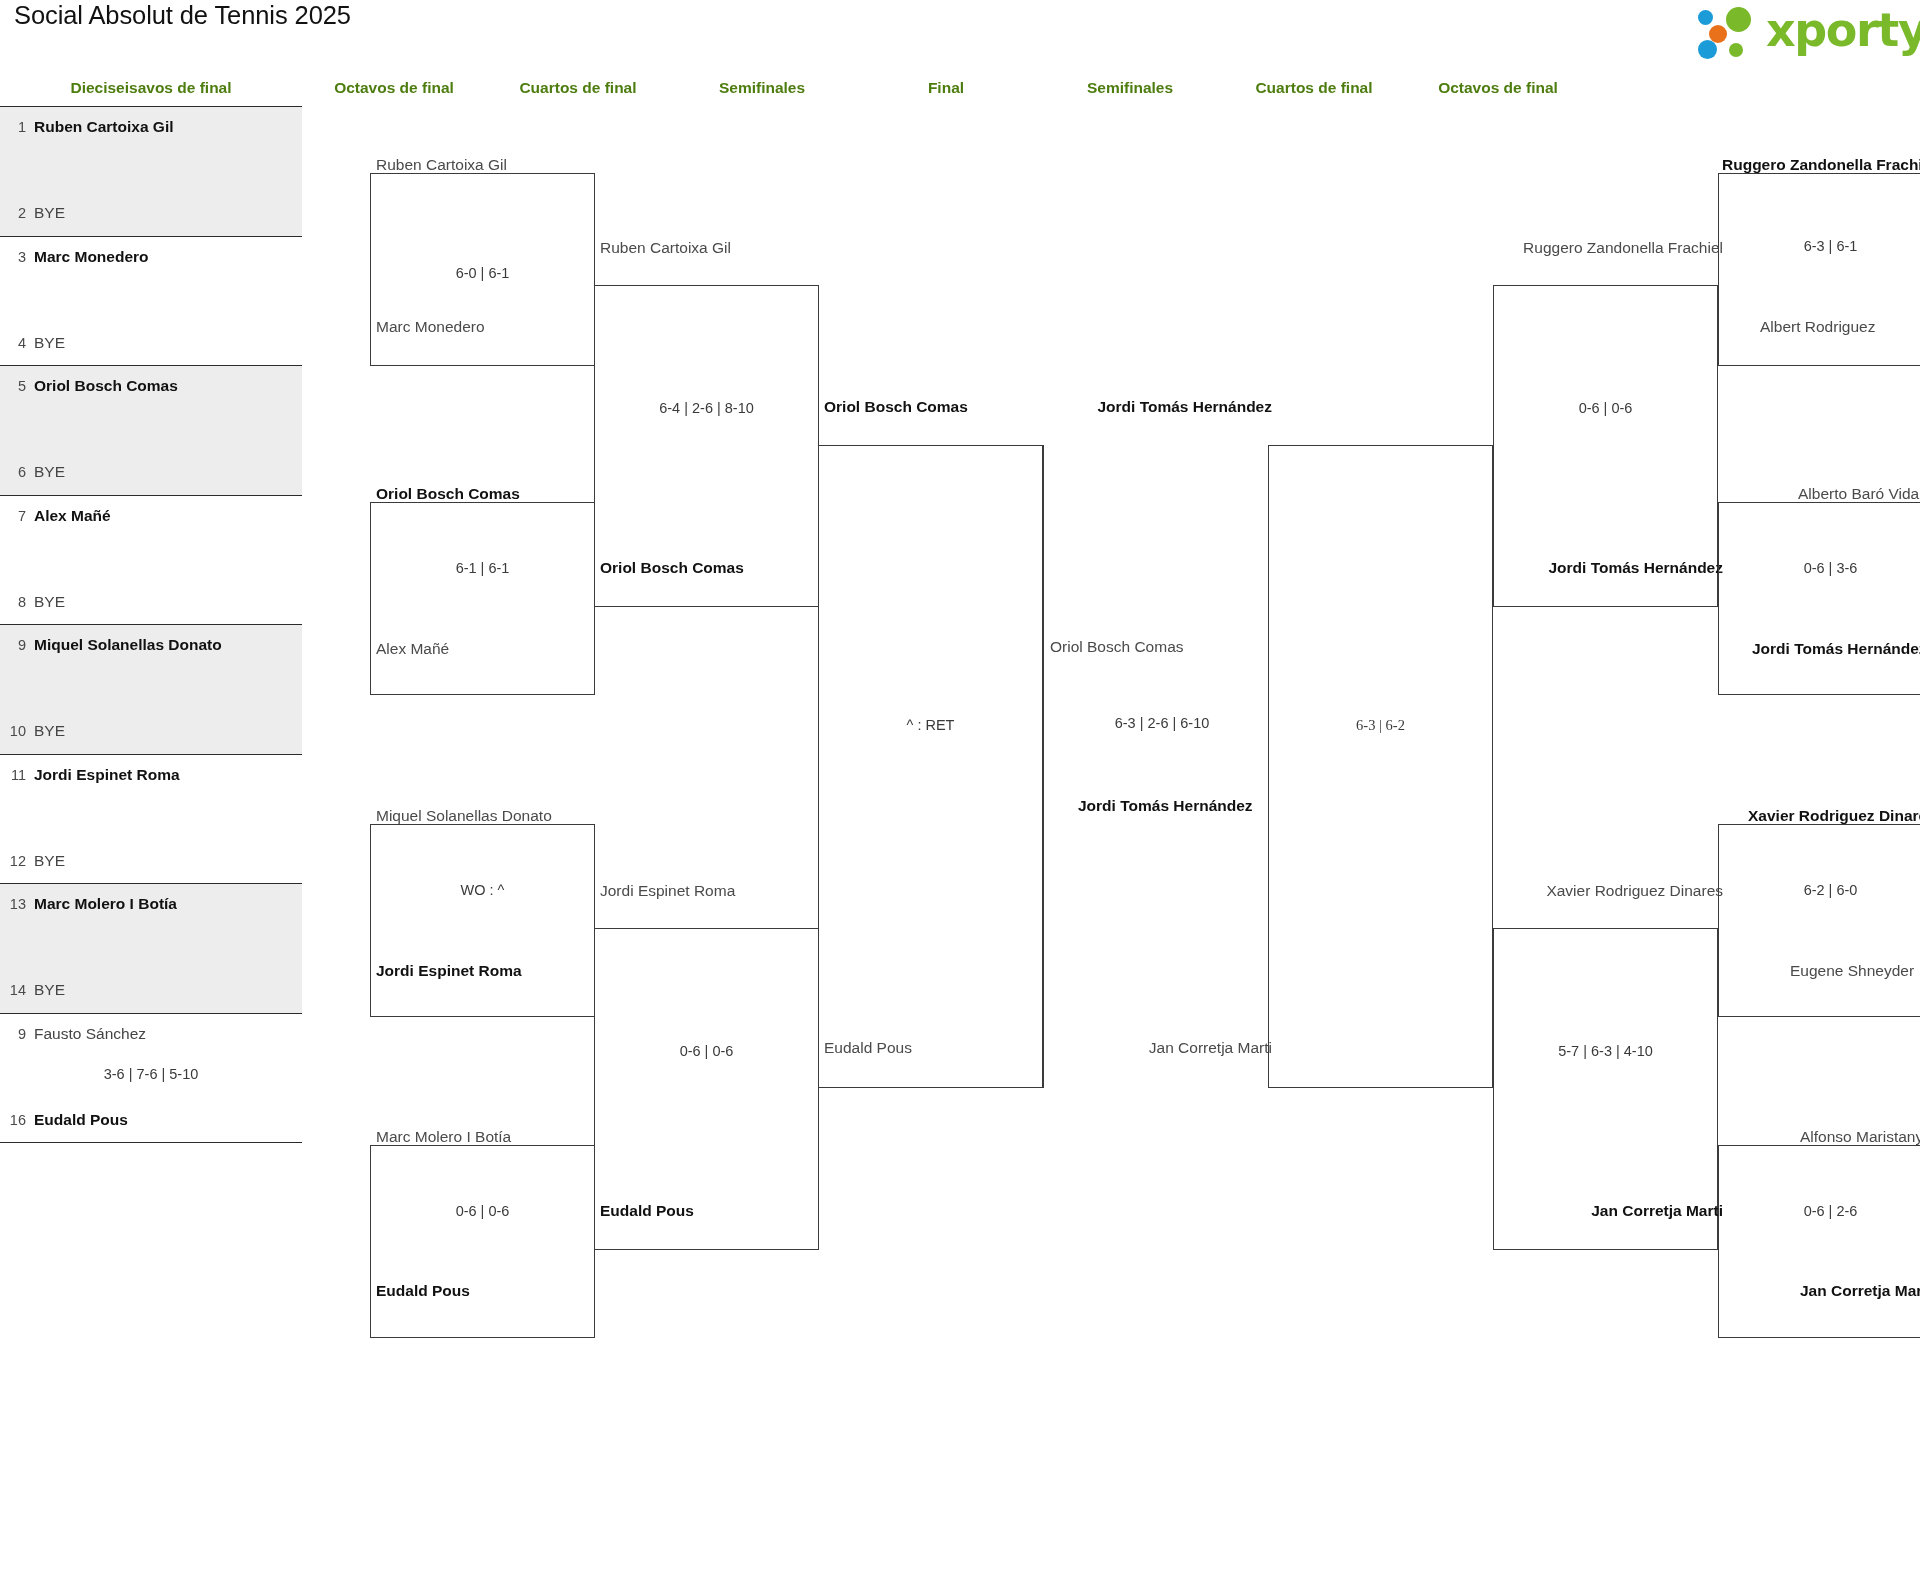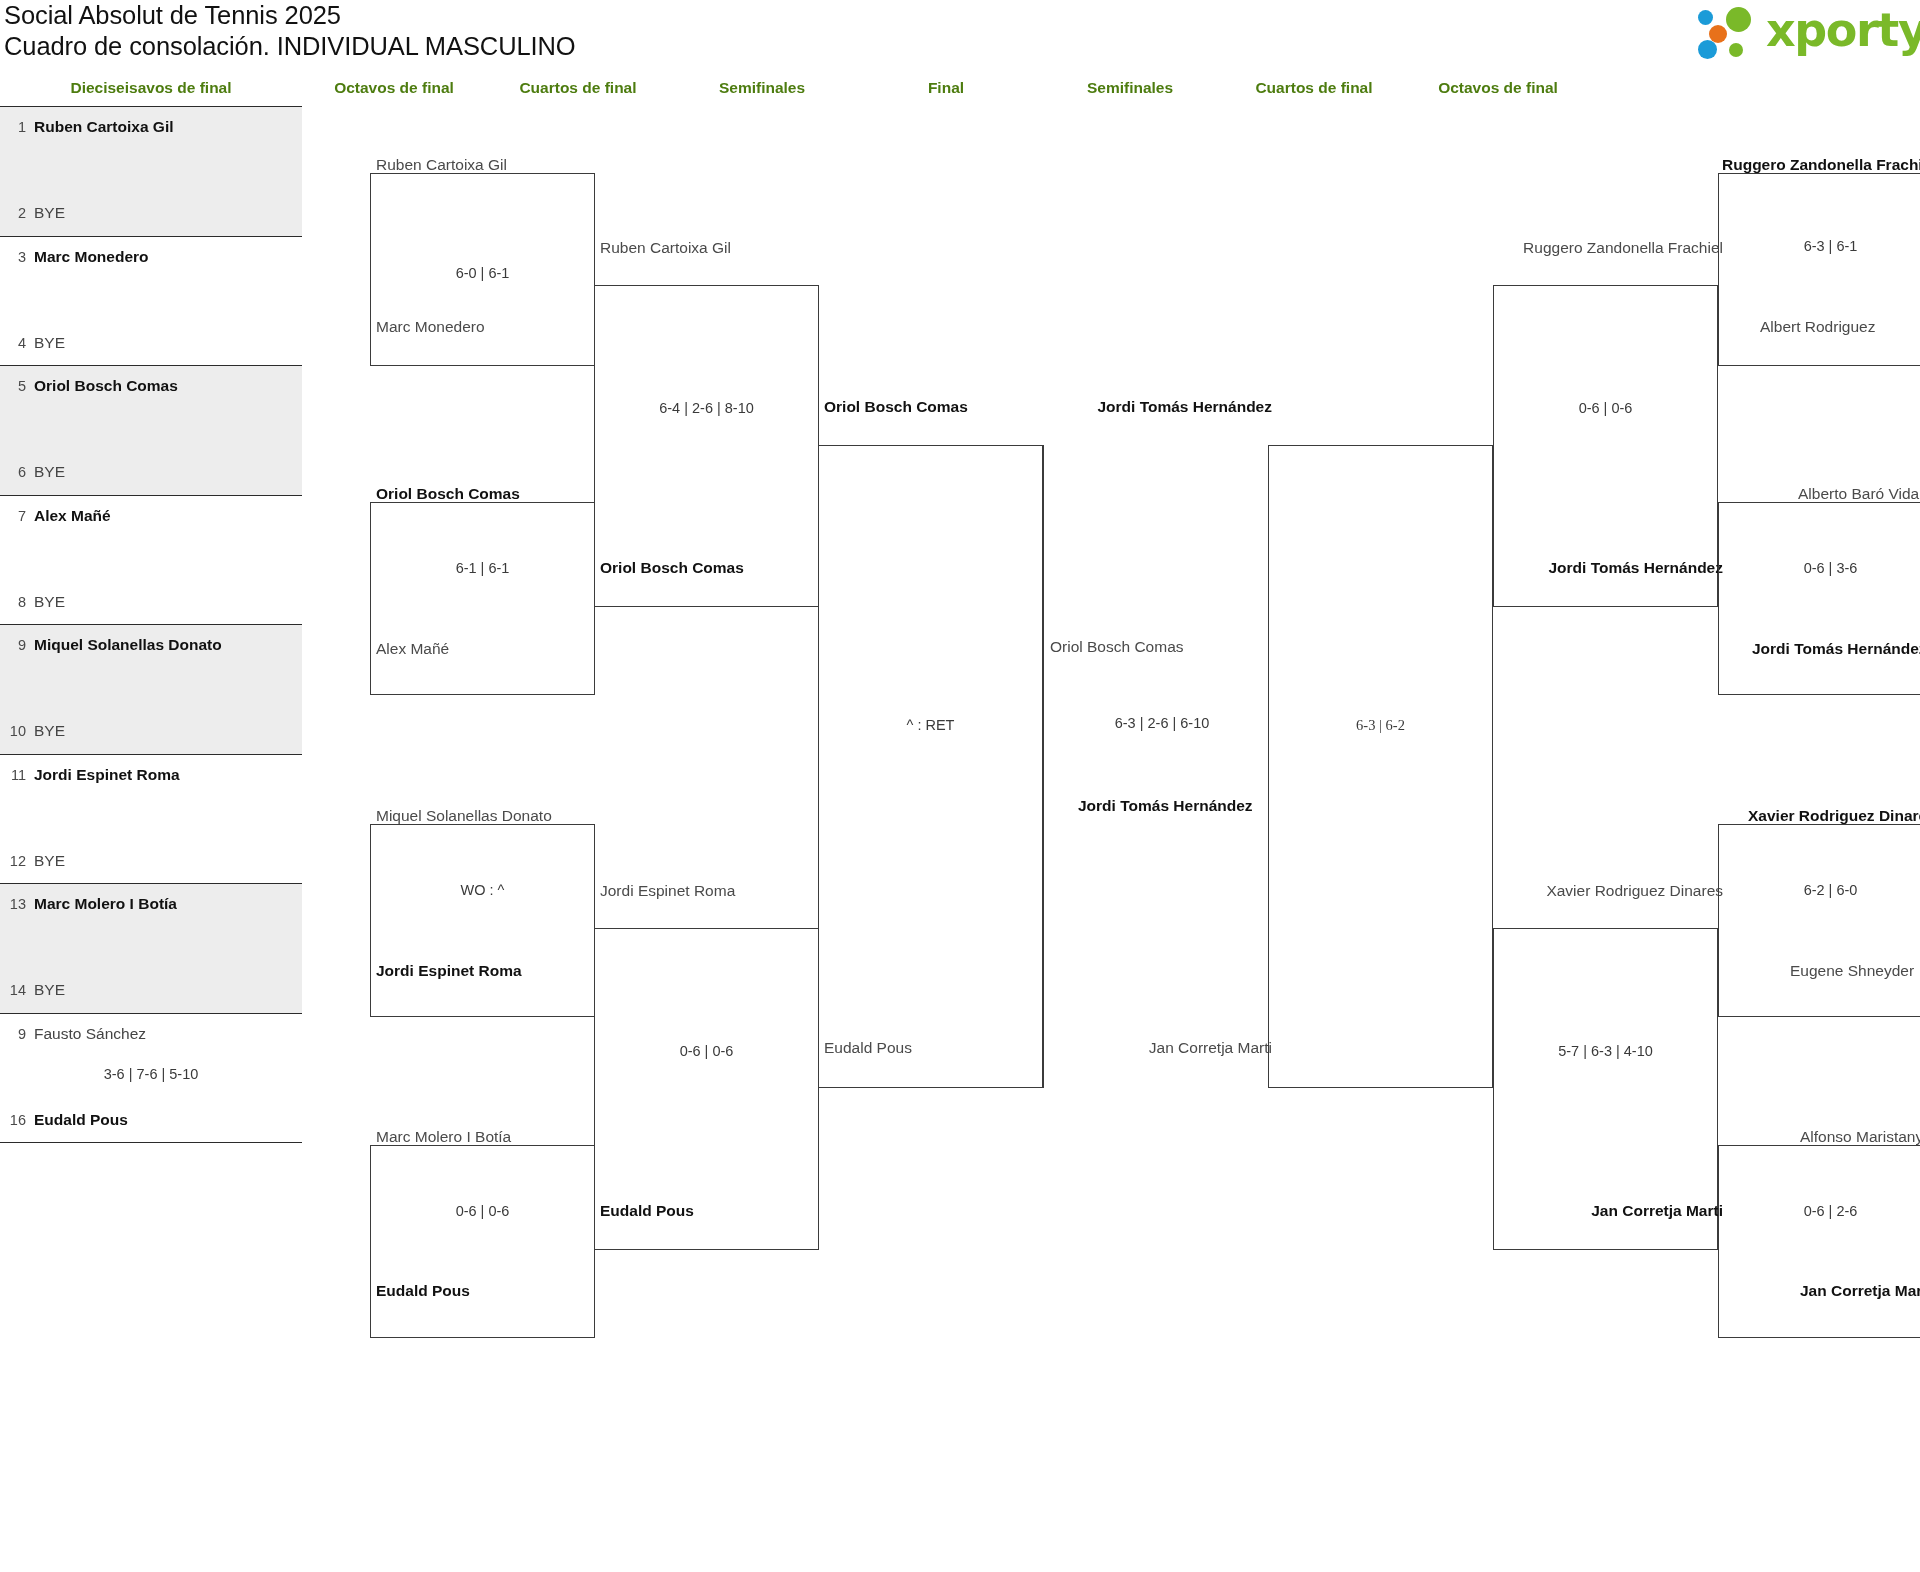--- a/index.html
+++ b/index.html
@@ -4,21 +4,21 @@
 <style>
   html,body{margin:0;padding:0;background:#fff;}
   body{
     width:1920px;height:1572px;position:relative;overflow:hidden;
     font-family:"Liberation Sans","DejaVu Sans",sans-serif;
     color:#1b1b1b;-webkit-font-smoothing:antialiased;
   }
   .abs{position:absolute;}
 
   
-  #header-title{left:4px;top:0px;width:1100px;}
+  #header-title{left:14px;top:0px;width:1100px;}
   #header-title .line{font-size:25.5px;line-height:31px;color:#111;white-space:nowrap;letter-spacing:-0.1px;}
 
   
   #brand-logo{left:1698px;top:5px;width:215px;height:56px;}
   #brand-logo .dots{position:absolute;left:0;top:2px;width:66px;height:52px;}
   #brand-logo .dot{position:absolute;border-radius:50%;}
   #brand-logo .wordmark{
     position:absolute;left:68px;top:-3px;font-size:46px;line-height:56px;
     font-weight:700;color:#7ab929;letter-spacing:-1.4px;
     font-family:"DejaVu Sans",sans-serif;
@@ -53,21 +53,20 @@
 
   
   .hline{background:#3b3b3b;height:1.1px;}
   .vline{background:#3b3b3b;width:1.1px;}
 </style>
 </head>
 <body>
 
 <div class="abs" id="header-title">
   <div class="line">Social Absolut de Tennis 2025</div>
-  <div class="line">Cuadro de consolación. INDIVIDUAL MASCULINO</div>
 </div>
 
 <div class="abs" id="brand-logo">
   <div class="dots">
     <span class="dot" style="left:0px;top:3px;width:15px;height:15px;background:#1b9bd8;"></span>
     <span class="dot" style="left:11px;top:18px;width:18px;height:18px;background:#e8711a;"></span>
     <span class="dot" style="left:0px;top:33px;width:19px;height:19px;background:#1b9bd8;"></span>
     <span class="dot" style="left:28px;top:0px;width:25px;height:25px;background:#7ab929;"></span>
     <span class="dot" style="left:31px;top:36px;width:14px;height:14px;background:#7ab929;"></span>
   </div>

